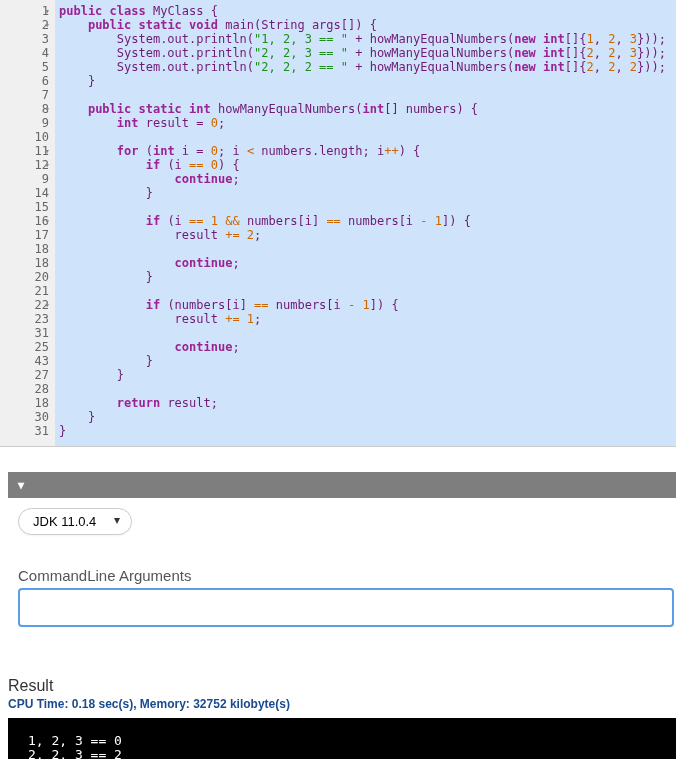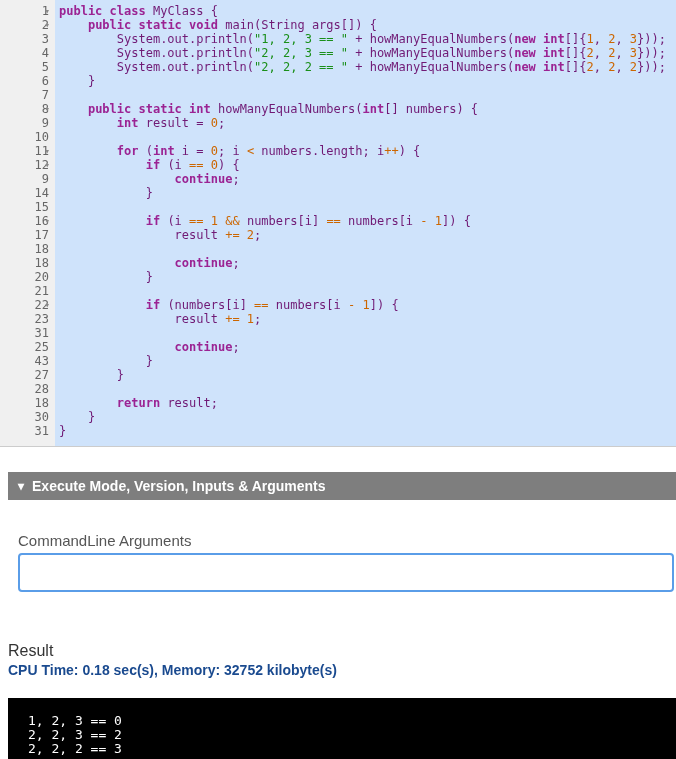--- a/index.html
+++ b/index.html
@@ -26,21 +26,21 @@
   .panel-body { background: #fff; padding: 10px 0 0 10px; }
   .select-wrap { position: relative; display: inline-block; }
   .jdk-select { appearance: none; border: 1px solid #ccc; border-radius: 16px; padding: 5px 34px 5px 14px; font-size: 13px; background: #fff; cursor: pointer; box-shadow: 0 1px 2px rgba(0,0,0,0.05); }
   .select-wrap::after { content: "▾"; position: absolute; right: 12px; top: 5px; font-size: 12px; pointer-events: none; color: #333; }
 
   .cmd-label { margin: 32px 0 4px 10px; font-size: 15px; color: #555; font-family: 'Segoe UI', Arial, sans-serif; }
   .cmd-input { margin: 0 0 0 10px; width: calc(100% - 12px); border: 2px solid #5a9de8; border-radius: 4px; padding: 10px 8px; font-size: 13px; outline: none; }
   
   .result-section { margin: 50px 0 0 8px; }
   .result-title { font-size: 16px; color: #333; font-family: 'Segoe UI', Arial, sans-serif; margin-bottom: 2px; }
-  .result-meta { color: #1a4a8f; font-weight: bold; font-size: 14px; margin-bottom: 20px; }
+  .result-meta { color: #1a4a8f; font-weight: bold; font-size: 12px; margin-bottom: 7px; }
   .result-output { background: #000; color: #fff; font-family: Consolas, Monaco, monospace; font-size: 13px; padding: 16px 20px 24px 20px; line-height: 14px; white-space: pre; min-height: 58px; }
 </style>
 </head>
 <body>
 
 <div class="editor">
   <div class="gutter" id="gutter">
       <div class="gutter-line">1<span class="fold">▾</span></div>
       <div class="gutter-line">2<span class="fold">▾</span></div>
       <div class="gutter-line">3</div>
@@ -72,21 +72,27 @@
       <div class="gutter-line">18</div>
       <div class="gutter-line">30</div>
       <div class="gutter-line">31</div>
     </div>
   <div class="code" id="code"><div class="code-line"><span class="kw">public </span><span class="kw">class </span><span class="ident">MyClass {</span></div><div class="code-line"><span class="">    </span><span class="kw">public </span><span class="kw">static </span><span class="kw">void </span><span class="ident">main(String args[]) {</span></div><div class="code-line"><span class="ident">        System.out.println(</span><span class="str">"1, 2, 3 == "</span><span class="ident"> + howManyEqualNumbers(</span><span class="new">new </span><span class="kw">int</span><span class="ident">[]{</span><span class="num">1</span><span class="ident">, </span><span class="num">2</span><span class="ident">, </span><span class="num">3</span><span class="ident">}));</span></div><div class="code-line"><span class="ident">        System.out.println(</span><span class="str">"2, 2, 3 == "</span><span class="ident"> + howManyEqualNumbers(</span><span class="new">new </span><span class="kw">int</span><span class="ident">[]{</span><span class="num">2</span><span class="ident">, </span><span class="num">2</span><span class="ident">, </span><span class="num">3</span><span class="ident">}));</span></div><div class="code-line"><span class="ident">        System.out.println(</span><span class="str">"2, 2, 2 == "</span><span class="ident"> + howManyEqualNumbers(</span><span class="new">new </span><span class="kw">int</span><span class="ident">[]{</span><span class="num">2</span><span class="ident">, </span><span class="num">2</span><span class="ident">, </span><span class="num">2</span><span class="ident">}));</span></div><div class="code-line"><span class="ident">    }</span></div><div class="code-line"><span class=""></span></div><div class="code-line"><span class="">    </span><span class="kw">public </span><span class="kw">static </span><span class="kw">int </span><span class="ident">howManyEqualNumbers(</span><span class="kw">int</span><span class="ident">[] numbers) {</span></div><div class="code-line"><span class="">        </span><span class="kw">int </span><span class="ident">result = </span><span class="num">0</span><span class="ident">;</span></div><div class="code-line"><span class=""></span></div><div class="code-line"><span class="">        </span><span class="kw">for </span><span class="ident">(</span><span class="kw">int </span><span class="ident">i = </span><span class="num">0</span><span class="ident">; i </span><span class="op">&lt;</span><span class="ident"> numbers.length; i</span><span class="op">++</span><span class="ident">) {</span></div><div class="code-line"><span class="">            </span><span class="kw">if </span><span class="ident">(i </span><span class="op">==</span><span class="ident"> </span><span class="num">0</span><span class="ident">) {</span></div><div class="code-line"><span class="">                </span><span class="kw">continue</span><span class="ident">;</span></div><div class="code-line"><span class="ident">            }</span></div><div class="code-line"><span class=""></span></div><div class="code-line"><span class="">            </span><span class="kw">if </span><span class="ident">(i </span><span class="op">==</span><span class="ident"> </span><span class="num">1</span><span class="ident"> </span><span class="op">&amp;&amp;</span><span class="ident"> numbers[i] </span><span class="op">==</span><span class="ident"> numbers[i </span><span class="op">-</span><span class="ident"> </span><span class="num">1</span><span class="ident">]) {</span></div><div class="code-line"><span class="ident">                result </span><span class="op">+=</span><span class=""> </span><span class="num">2</span><span class="ident">;</span></div><div class="code-line"><span class=""></span></div><div class="code-line"><span class="">                </span><span class="kw">continue</span><span class="ident">;</span></div><div class="code-line"><span class="ident">            }</span></div><div class="code-line"><span class=""></span></div><div class="code-line"><span class="">            </span><span class="kw">if </span><span class="ident">(numbers[i] </span><span class="op">==</span><span class="ident"> numbers[i </span><span class="op">-</span><span class="ident"> </span><span class="num">1</span><span class="ident">]) {</span></div><div class="code-line"><span class="ident">                result </span><span class="op">+=</span><span class=""> </span><span class="num">1</span><span class="ident">;</span></div><div class="code-line"><span class=""></span></div><div class="code-line"><span class="">                </span><span class="kw">continue</span><span class="ident">;</span></div><div class="code-line"><span class="ident">            }</span></div><div class="code-line"><span class="ident">        }</span></div><div class="code-line"><span class=""></span></div><div class="code-line"><span class="">        </span><span class="kw">return </span><span class="ident">result;</span></div><div class="code-line"><span class="ident">    }</span></div><div class="code-line"><span class="ident">}</span></div></div>
 </div>
 
 <div class="panel">
   <div class="panel-header">
     <span class="chev">▾</span>
-    <span>Execute Mode, Version, Inputs &amp; Arguments</span>
+  </div>
+  <div class="panel-body">
+    <div class="select-wrap">
+      <select class="jdk-select">
+        <option>JDK 11.0.4</option>
+      </select>
+    </div>
   </div>
   <div class="cmd-label">CommandLine Arguments</div>
   <input class="cmd-input" type="text" value="" style="">
 </div>
 
 <div class="result-section">
   <div class="result-title">Result</div>
   <div class="result-meta">CPU Time: 0.18 sec(s), Memory: 32752 kilobyte(s)</div>
   <div class="result-output">1, 2, 3 == 0
 2, 2, 3 == 2

